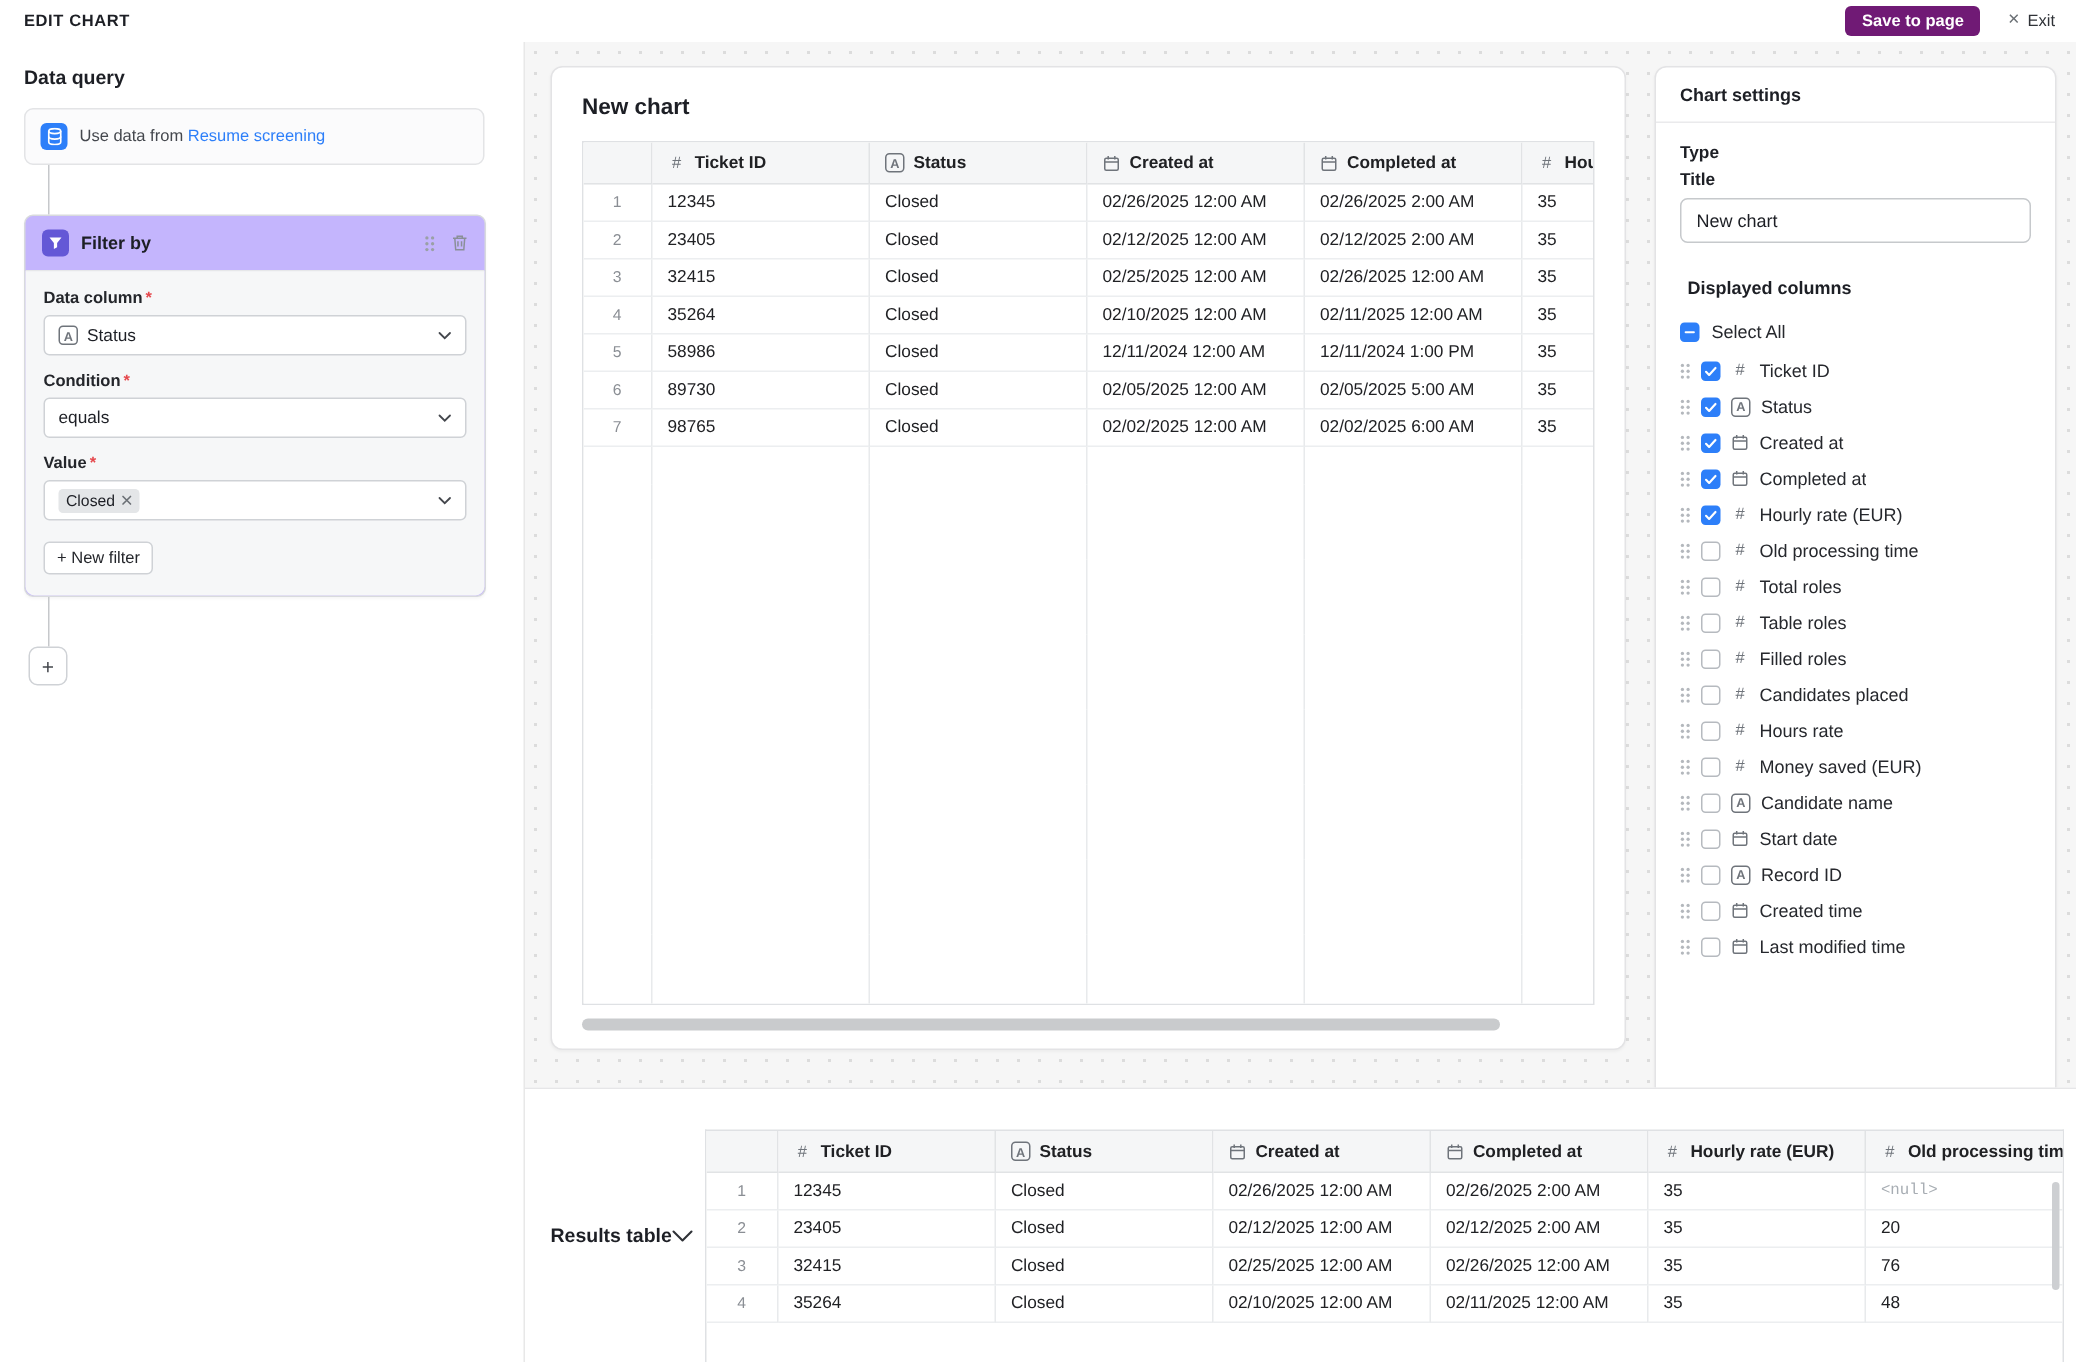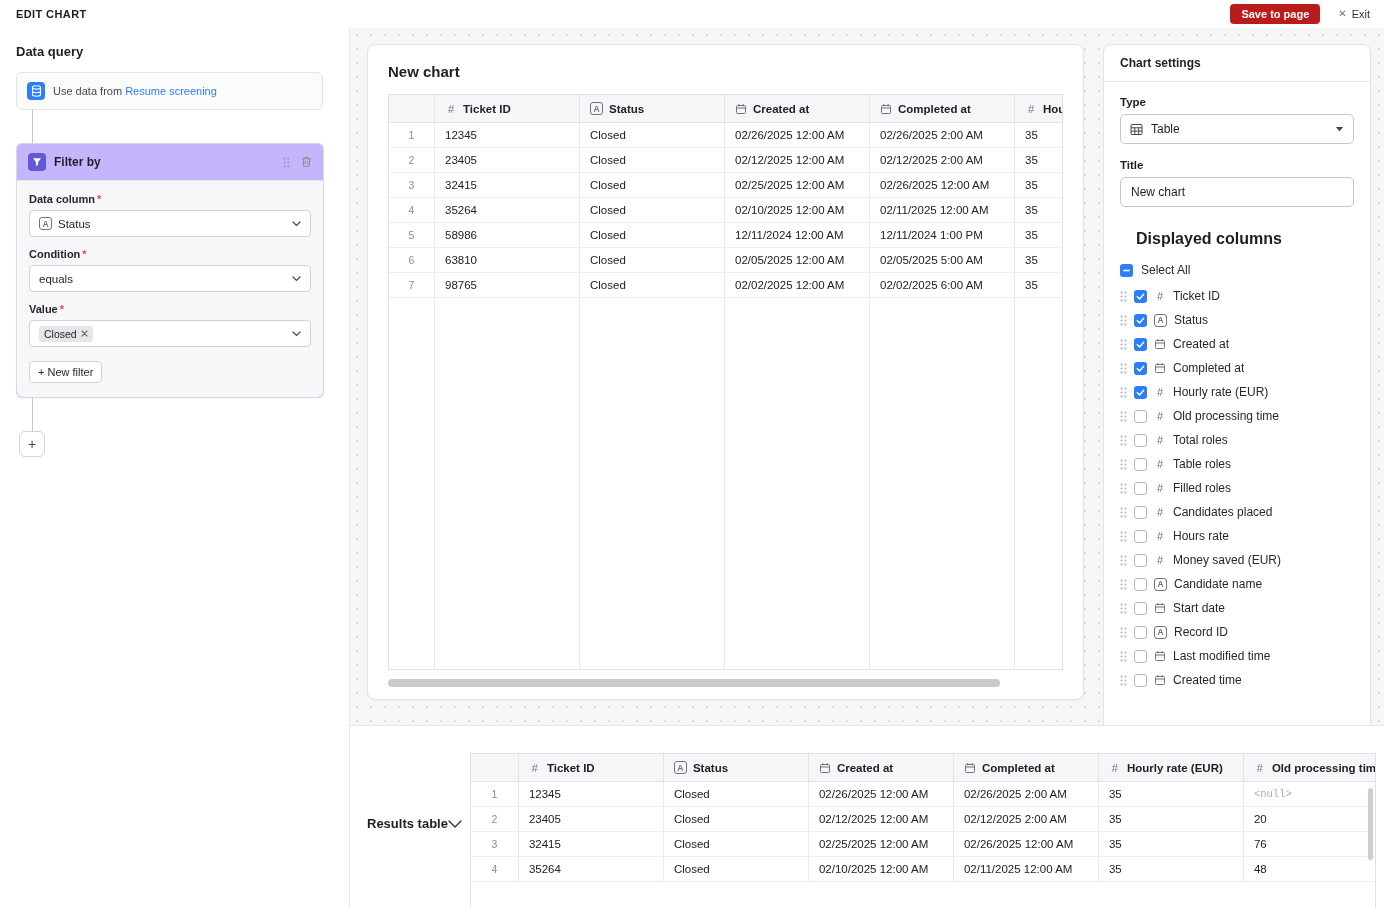--- a/index.html
+++ b/index.html
@@ -5,21 +5,21 @@
   * { margin:0; padding:0; box-sizing:border-box; }
   html,body { width:1384px; height:908px; overflow:hidden; }
   body { font-family:"Liberation Sans","DejaVu Sans",sans-serif; background:#fff; color:#1d1f25; }
 
   .app { width:1384px; height:908px; display:flex; flex-direction:column; }
 
   
   .topbar { height:28px; flex:none; display:flex; align-items:center; justify-content:space-between; padding:0 14px 0 16px; background:#fff; }
   .topbar-title { font-size:11px; font-weight:700; letter-spacing:.4px; color:#1d1f25; }
   .topbar-actions { display:flex; align-items:center; gap:18px; }
-  .save-btn { background:#b91c1c; color:#fff; border:none; border-radius:4px; font-family:inherit; font-size:11px; font-weight:700; padding:4px 11px; cursor:pointer; }
+  .save-btn { background:#701a75; color:#fff; border:none; border-radius:4px; font-family:inherit; font-size:11px; font-weight:700; padding:4px 11px; cursor:pointer; }
   .exit-btn { background:none; border:none; display:flex; align-items:center; gap:5px; font-family:inherit; font-size:11px; color:#2f3237; cursor:pointer; }
   .exit-x { color:#6b7075; font-size:10px; line-height:1; }
 
   
   .content { flex:1; display:flex; min-height:0; }
   .sidebar { width:350px; flex:none; background:#fff; border-right:1px solid #e8e8e8; }
   .main { flex:1; min-width:0; display:flex; flex-direction:column; }
 
   
   .sidebar-heading { font-size:13px; font-weight:700; padding:16px 16px 13px; }
@@ -70,21 +70,21 @@
   .ficon-text { width:13px; height:13px; border:1px solid #6f747b; border-radius:3px; font-size:8.5px; font-weight:600; }
   .ficon-date svg { display:block; }
 
   
   .settings-panel { width:268px; flex:none; height:836px; background:#fff; border:1px solid #e3e3e5; border-radius:8px; box-shadow:0 1px 2px rgba(0,0,0,.04); overflow:hidden; display:flex; flex-direction:column; }
   .settings-head { padding:11px 16px; font-size:12px; font-weight:700; border-bottom:1px solid #eaeaec; }
   .settings-body { padding:14px 16px; overflow:hidden; }
   .s-label { font-size:11.5px; font-weight:700; margin-bottom:6px; }
   .type-select { height:30px; border-radius:5px; border:1px solid #c6c9cc; font-size:12px; gap:8px; margin-bottom:15px; }
   .text-input { width:100%; height:30px; border:1px solid #c6c9cc; border-radius:5px; padding:0 10px; font-family:inherit; font-size:12px; color:#1d1f25; margin-bottom:23px; }
-  .dc-label { font-size:16px; font-weight:700; margin:0 16px 10px; }
+  .dc-label { font-size:12px; font-weight:700; margin:0 5px 10px; }
   .col-row { display:flex; align-items:center; gap:7px; height:24px; font-size:12px; color:#26282d; cursor:pointer; }
   .select-all { margin-bottom:2px; gap:8px; }
   .drag { display:inline-flex; width:7px; flex:none; cursor:grab; }
   .cb { width:13px; height:13px; border-radius:3px; display:inline-flex; align-items:center; justify-content:center; flex:none; cursor:pointer; }
   .cb-off { border:1px solid #b6babf; background:#fff; }
   .cb-on, .cb-ind { background:#2D7FF9; }
   .col-label { white-space:nowrap; overflow:hidden;text-align:right; }
 
   
   .results { flex:1; min-height:0; background:#fff; border-top:1px solid #e6e6e8; padding:13px 8px 0 17px; display:flex; }
@@ -277,21 +277,21 @@
                 <div class="t-row">
                   <div class="t-cell t-num" style="width: 46px;">5</div>
                   <div class="t-cell" style="width: 145px;">58986</div>
                   <div class="t-cell" style="width: 145px;">Closed</div>
                   <div class="t-cell" style="width: 145px;">12/11/2024 12:00 AM</div>
                   <div class="t-cell" style="width: 145px;">12/11/2024 1:00 PM</div>
                   <div class="t-cell" style="width: 145px;">35</div>
                 </div>
                 <div class="t-row">
                   <div class="t-cell t-num" style="width: 46px;">6</div>
-                  <div class="t-cell" style="width: 145px;">63810</div>
+                  <div class="t-cell" style="width: 145px;">89730</div>
                   <div class="t-cell" style="width: 145px;">Closed</div>
                   <div class="t-cell" style="width: 145px;">02/05/2025 12:00 AM</div>
                   <div class="t-cell" style="width: 145px;">02/05/2025 5:00 AM</div>
                   <div class="t-cell" style="width: 145px;">35</div>
                 </div>
                 <div class="t-row">
                   <div class="t-cell t-num" style="width: 46px;">7</div>
                   <div class="t-cell" style="width: 145px;">98765</div>
                   <div class="t-cell" style="width: 145px;">Closed</div>
                   <div class="t-cell" style="width: 145px;">02/02/2025 12:00 AM</div>
@@ -420,34 +420,20 @@
                 </div>
               </div>
           </div>
           <div class="hscroll"></div>
         </section>
 
         <aside class="settings-panel">
           <div class="settings-head">Chart settings</div>
           <div class="settings-body">
             <div class="s-label">Type</div>
-            <div class="select type-select">
-              <span style="display:inline-flex">
-                <svg width="13" height="13" viewBox="0 0 13 13" fill="none" stroke="#44474d" stroke-width="1">
-                    <rect x="1" y="1.5" width="11" height="10" rx="1"></rect>
-                    <path d="M1 4.8h11M1 8.1h11M4.8 4.8v6.7M8.7 4.8v6.7"></path>
-                  </svg>
-              </span>
-              <span>Table</span>
-              <span class="chev">
-                  <svg width="9" height="6" viewBox="0 0 9 6">
-                    <path d="M0.8 1h7.4L4.5 5.2z" fill="#44474d"></path>
-                  </svg>
-                </span>
-            </div>
             <div class="s-label">Title</div>
             <input class="text-input" value="New chart" style="">
             <div class="dc-label">Displayed columns</div>
             <div class="col-row select-all">
               <span class="cb cb-ind">
                   <svg width="9" height="9" viewBox="0 0 10 10">
                     <path d="M2 5h6" stroke="#fff" stroke-width="1.6" stroke-linecap="round"></path>
                   </svg>
                 </span>
               <span class="col-label">Select All</span>
@@ -724,41 +710,41 @@
                       <circle cx="5.4" cy="9.4" r="1.1"></circle>
                     </svg>
                   </span>
                   <span class="cb cb-off"></span>
                   <span class="ficon ficon-date">
                     <svg width="12" height="12" viewBox="0 0 12 12" fill="none" stroke="#6f747b" stroke-width="1">
                       <rect x="1.5" y="2.5" width="9" height="8" rx="1"></rect>
                       <path d="M1.5 5h9M3.8 1v2.3M8.2 1v2.3"></path>
                     </svg>
                   </span>
-                  <span class="col-label">Last modified time</span>
+                  <span class="col-label">Created time</span>
                 </div>
                 <div class="col-row">
                   <span class="drag">
                     <svg width="7" height="11" viewBox="0 0 7 11" fill="#b4b8bd">
                       <circle cx="1.6" cy="1.6" r="1.1"></circle>
                       <circle cx="5.4" cy="1.6" r="1.1"></circle>
                       <circle cx="1.6" cy="5.5" r="1.1"></circle>
                       <circle cx="5.4" cy="5.5" r="1.1"></circle>
                       <circle cx="1.6" cy="9.4" r="1.1"></circle>
                       <circle cx="5.4" cy="9.4" r="1.1"></circle>
                     </svg>
                   </span>
                   <span class="cb cb-off"></span>
                   <span class="ficon ficon-date">
                     <svg width="12" height="12" viewBox="0 0 12 12" fill="none" stroke="#6f747b" stroke-width="1">
                       <rect x="1.5" y="2.5" width="9" height="8" rx="1"></rect>
                       <path d="M1.5 5h9M3.8 1v2.3M8.2 1v2.3"></path>
                     </svg>
                   </span>
-                  <span class="col-label">Created time</span>
+                  <span class="col-label">Last modified time</span>
                 </div>
               </div>
           </div>
         </aside>
 
       </div>
 
       <section class="results">
         <div class="results-head">
           <h3>Results table</h3>

